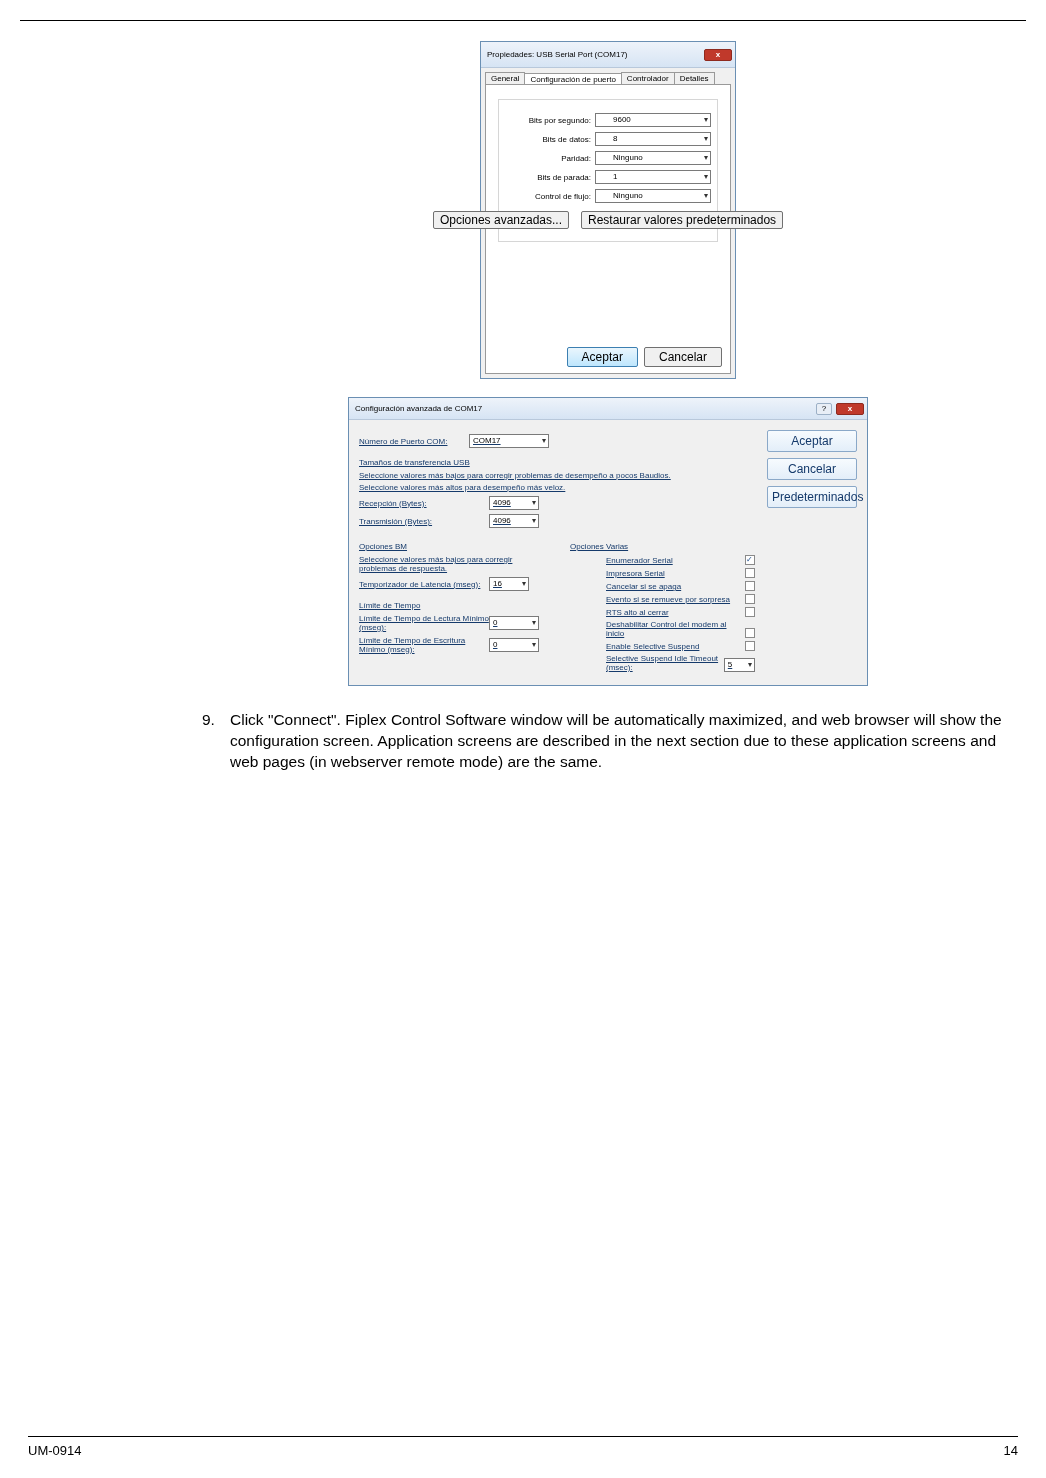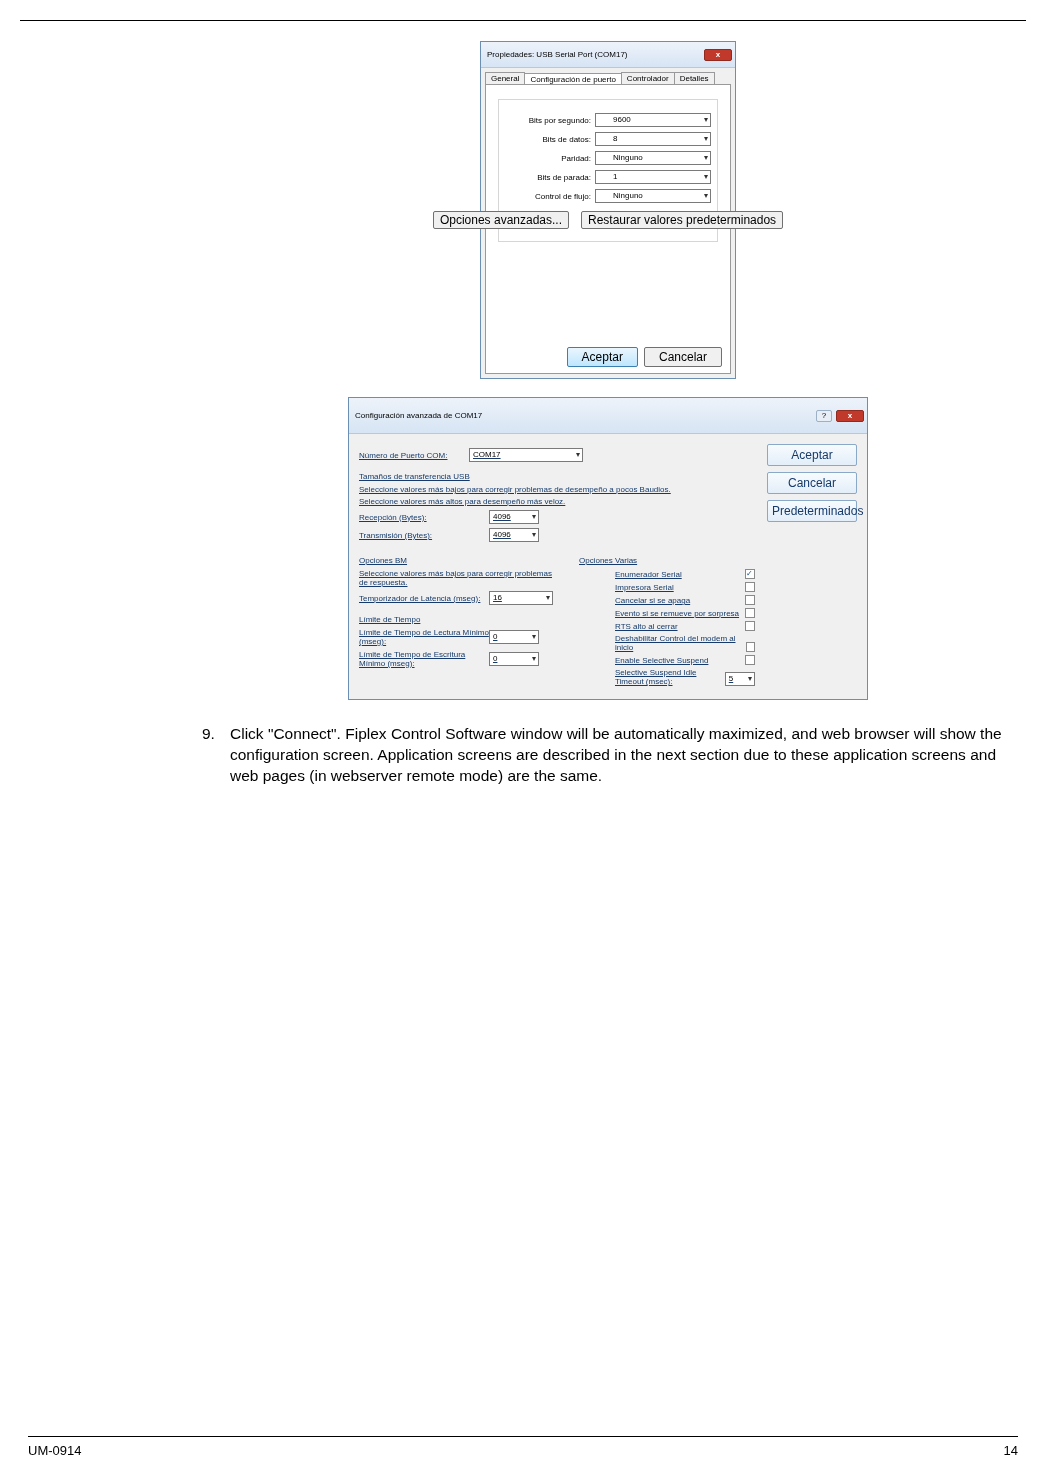--- a/index.html
+++ b/index.html
@@ -143,21 +143,21 @@
   .dialog2 {
     width: 520px;
     margin: 0 auto;
     border: 1px solid #6a8fb3;
     background: #f0f0f0;
     font-size: 8px;
     font-family: "Segoe UI", Tahoma, sans-serif;
     color: #153a6b;
   }
   .d2-titlebar {
-    height: 36px;
+    height: 22px;
     background: linear-gradient(#eef3fa, #d6e4f4);
     display: flex;
     align-items: center;
     justify-content: space-between;
     padding: 0 3px 0 6px;
     border-bottom: 1px solid #b8c8db;
     color: #000;
   }
   .d2-titlebar .tbtns { display: flex; gap: 4px; }
   .help-btn {
@@ -326,42 +326,42 @@
       <div class="tbtns">
         <span class="help-btn">?</span>
         <span class="close-btn">x</span>
       </div>
     </div>
     <div class="d2-body">
       <div class="d2-left">
 
         <div class="d2-row">
           <span class="d2-row-label" style="width:110px">Número de Puerto COM:</span>
-          <span class="d2-select" style="width:114px">COM17</span>
+          <span class="d2-select" style="width:80px">COM17</span>
         </div>
 
         <div class="d2-section-title">Tamaños de transferencia USB</div>
         <div class="d2-line">Seleccione valores más bajos para corregir problemas de desempeño a pocos Baudios.</div>
         <div class="d2-line">Seleccione valores más altos para desempeño más veloz.</div>
         <div class="d2-row">
           <span class="d2-row-label">Recepción (Bytes):</span>
           <span class="d2-select" style="width:50px">4096</span>
         </div>
         <div class="d2-row">
           <span class="d2-row-label">Transmisión (Bytes):</span>
           <span class="d2-select" style="width:50px">4096</span>
         </div>
 
         <div class="d2-cols">
           <div class="d2-col">
             <div class="d2-section-title">Opciones BM</div>
             <div class="d2-line">Seleccione valores más bajos para corregir problemas de respuesta.</div>
             <div class="d2-row">
               <span class="d2-row-label">Temporizador de Latencia (mseg):</span>
-              <span class="d2-select" style="width:64px">16</span>
+              <span class="d2-select" style="width:40px">16</span>
             </div>
             <div class="d2-section-title">Límite de Tiempo</div>
             <div class="d2-row">
               <span class="d2-row-label">Límite de Tiempo de Lectura Mínimo (mseg):</span>
               <span class="d2-select" style="width:50px">0</span>
             </div>
             <div class="d2-row">
               <span class="d2-row-label">Límite de Tiempo de Escritura Mínimo (mseg):</span>
               <span class="d2-select" style="width:50px">0</span>
             </div>

